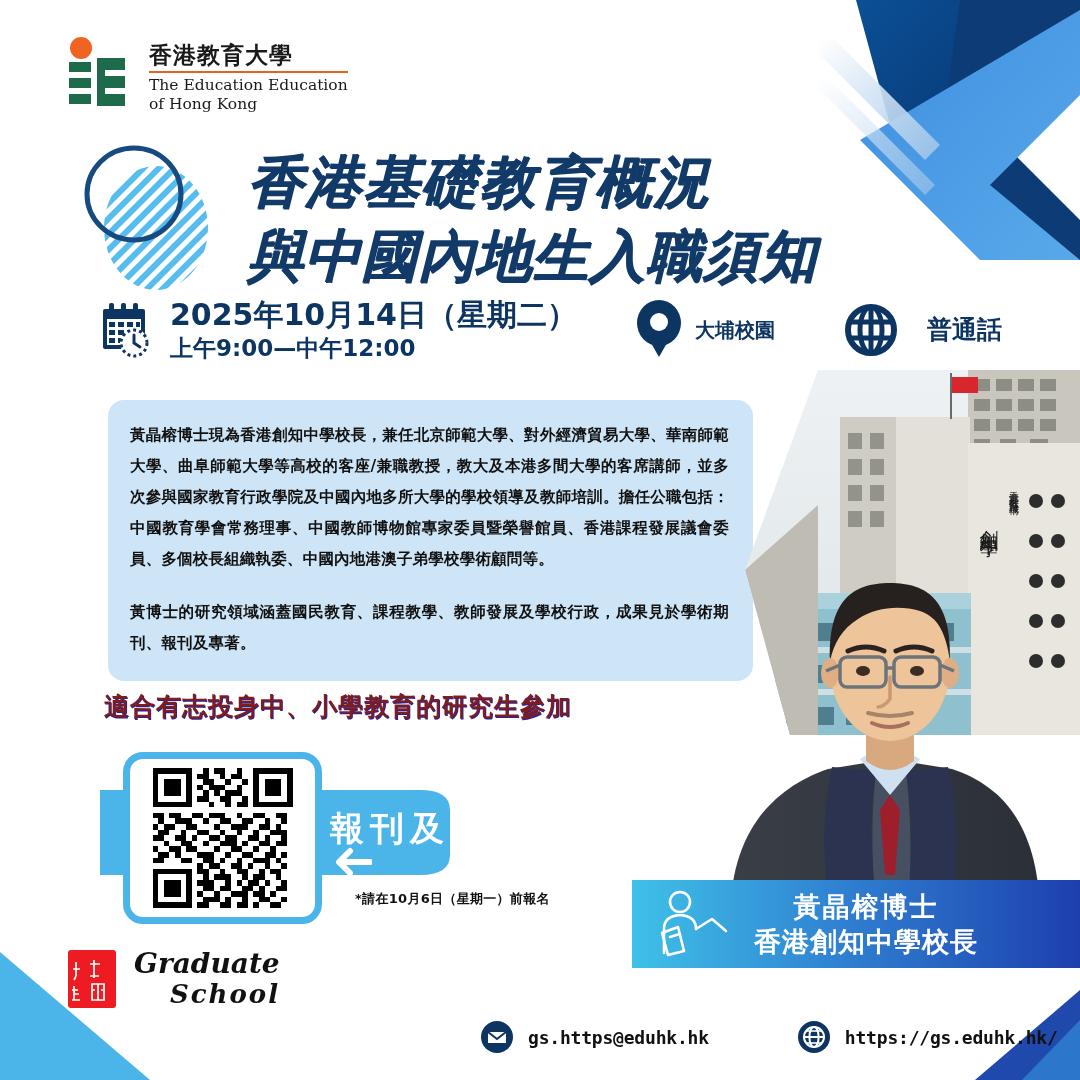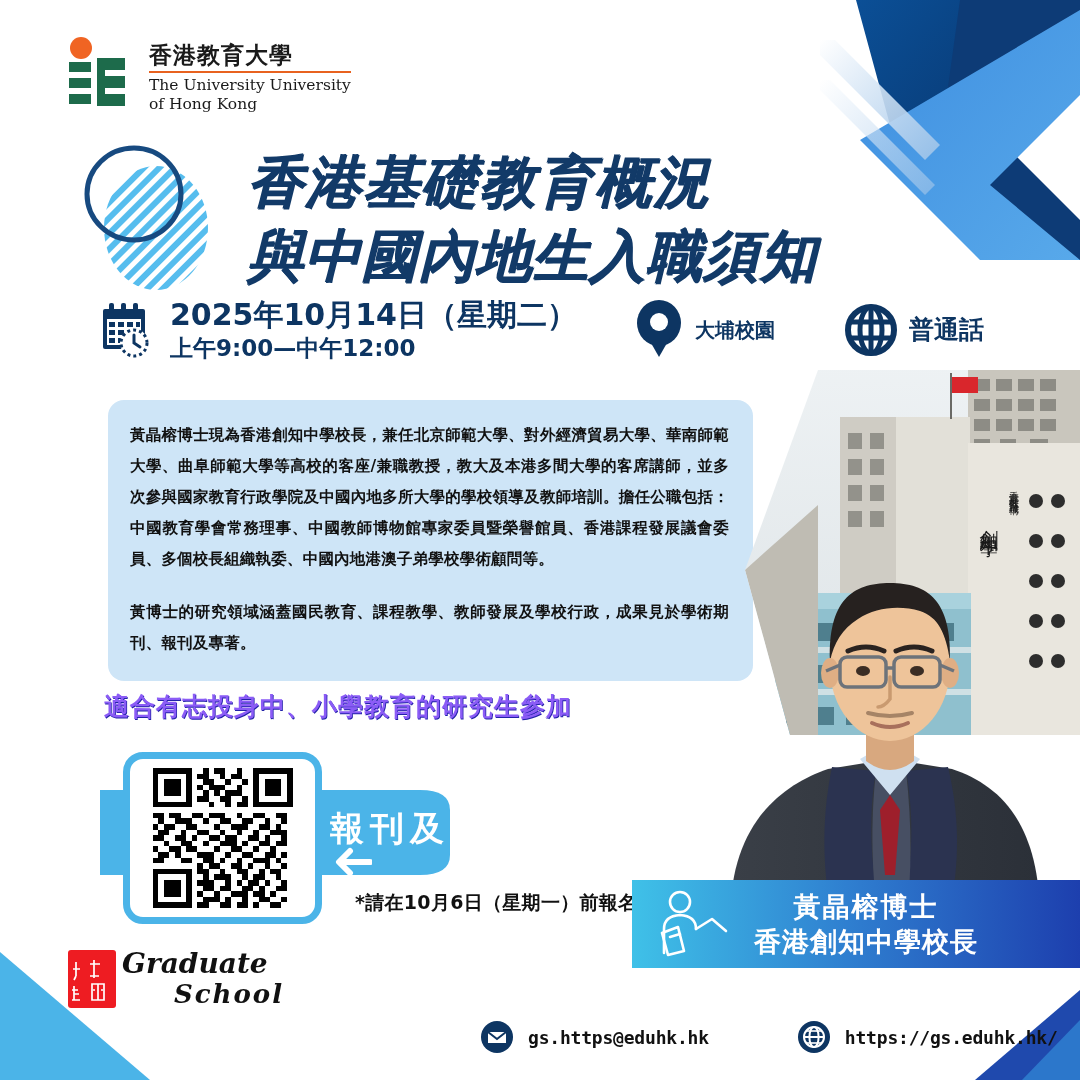--- a/index.html
+++ b/index.html
@@ -63,21 +63,21 @@
     margin-left:12px;
     color:#0d3562;
     font-family:"DejaVu Sans","Liberation Sans",sans-serif;
     font-weight:bold;
     line-height:1.28;
   }
   .info-l1 { font-size:30px; letter-spacing:0px; white-space:nowrap; }
   .info-l2 { font-size:23px; letter-spacing:0px; white-space:nowrap; }
   .venue-l1 { font-size:27px; letter-spacing:1px; }
   .venue-l2 { font-size:20px; margin-top:2px; }
-  .lang-text { font-size:25px; }
+  .lang-text { font-size:25px;margin-left:18px; }
 
   
   .bio-box {
     position:absolute; left:108px; top:400px; width:645px;
     background:#cee5f7;
     border-radius:16px;
     padding:20px 24px 22px 22px;
   }
   .bio-p {
     color:#111111;
@@ -86,21 +86,21 @@
     font-size:15.5px;
     line-height:2.0;
     text-align:justify;
     letter-spacing:0.2px;
   }
   .bio-p + .bio-p { margin-top:22px; }
 
   
   .audience {
     position:absolute; left:104px; top:690px;
-    color:#8b5cf6;
+    color:#7f1d1d;
     font-family:"DejaVu Sans","Liberation Sans",sans-serif;
     font-weight:bold;
     font-size:25px;
     letter-spacing:1px;
     text-shadow:0.8px 0.8px 0 #2222a8;
   }
 
   
   .ribbon { position:absolute; left:100px; top:790px; width:420px; height:85px; }
   .qr-frame {
@@ -119,34 +119,34 @@
     font-weight:bold;
     font-size:34px;
     letter-spacing:6px;
   }
   .cta-arrow { position:absolute; left:332px; top:845px; width:40px; height:34px; }
   .deadline {
     position:absolute; left:355px; top:890px;
     color:#111111;
     font-family:"DejaVu Sans","Liberation Sans",sans-serif;
     font-weight:bold;
-    font-size:19px;
+    font-size:13px;
     letter-spacing:0.3px;
   }
 
   
-  .gs-logo { position:absolute; left:68px; top:948px; display:flex; align-items:center; }
+  .gs-logo { position:absolute; left:68px; top:948px; display:flex; align-items:center;gap:12px; }
   .gs-seal { width:48px; height:58px; flex:none; }
   .gs-words {
     margin-left:6px;
     font-family:"DejaVu Serif","Liberation Serif",serif;
     font-style:italic; font-weight:bold;
     color:#111111; font-size:28px; line-height:1.15;
   }
-  .gs-line2 { margin-left:52px; letter-spacing:2px; font-size:26px; }
+  .gs-line2 { margin-left:36px; letter-spacing:2px; font-size:26px; }
 
   
   .photo-wrap { position:absolute; left:700px; top:355px; width:380px; height:580px; overflow:hidden; }
   .photo-canvas { position:absolute; inset:0; }
 
   
   .speaker-banner {
     position:absolute; left:632px; top:880px; width:448px; height:88px;
     background:linear-gradient(90deg,#3fc1e8 0%, #2f7fd0 48%, #1d3fae 100%);
     display:flex; align-items:center;
@@ -202,21 +202,21 @@
     <svg class="logo-mark" viewBox="0 0 72 78">
       <circle cx="18" cy="12" r="11" fill="#f06423"></circle>
       <rect x="6" y="26" width="22" height="10" fill="#1d6b4b"></rect>
       <rect x="6" y="42" width="22" height="10" fill="#1d6b4b"></rect>
       <rect x="6" y="58" width="22" height="10" fill="#1d6b4b"></rect>
       <path d="M34 22 h28 v12 h-20 v6 h20 v12 h-20 v6 h20 v12 h-28 z" fill="#1d6b4b"></path>
     </svg>
     <div class="logo-text">
       <div class="logo-cn">香港教育大學</div>
       <div class="logo-rule"></div>
-      <div class="logo-en">The University University</div>
+      <div class="logo-en">The Education Education</div>
       <div class="logo-en">of Hong Kong</div>
     </div>
   </div>
 
   <svg class="deco-circle" viewBox="0 0 140 160">
     <defs>
       <pattern id="stripes" width="11" height="11" patternUnits="userSpaceOnUse" patternTransform="rotate(45)">
         <rect width="6" height="11" fill="#56bdee"></rect>
       </pattern>
       <clipPath id="blobclip">

